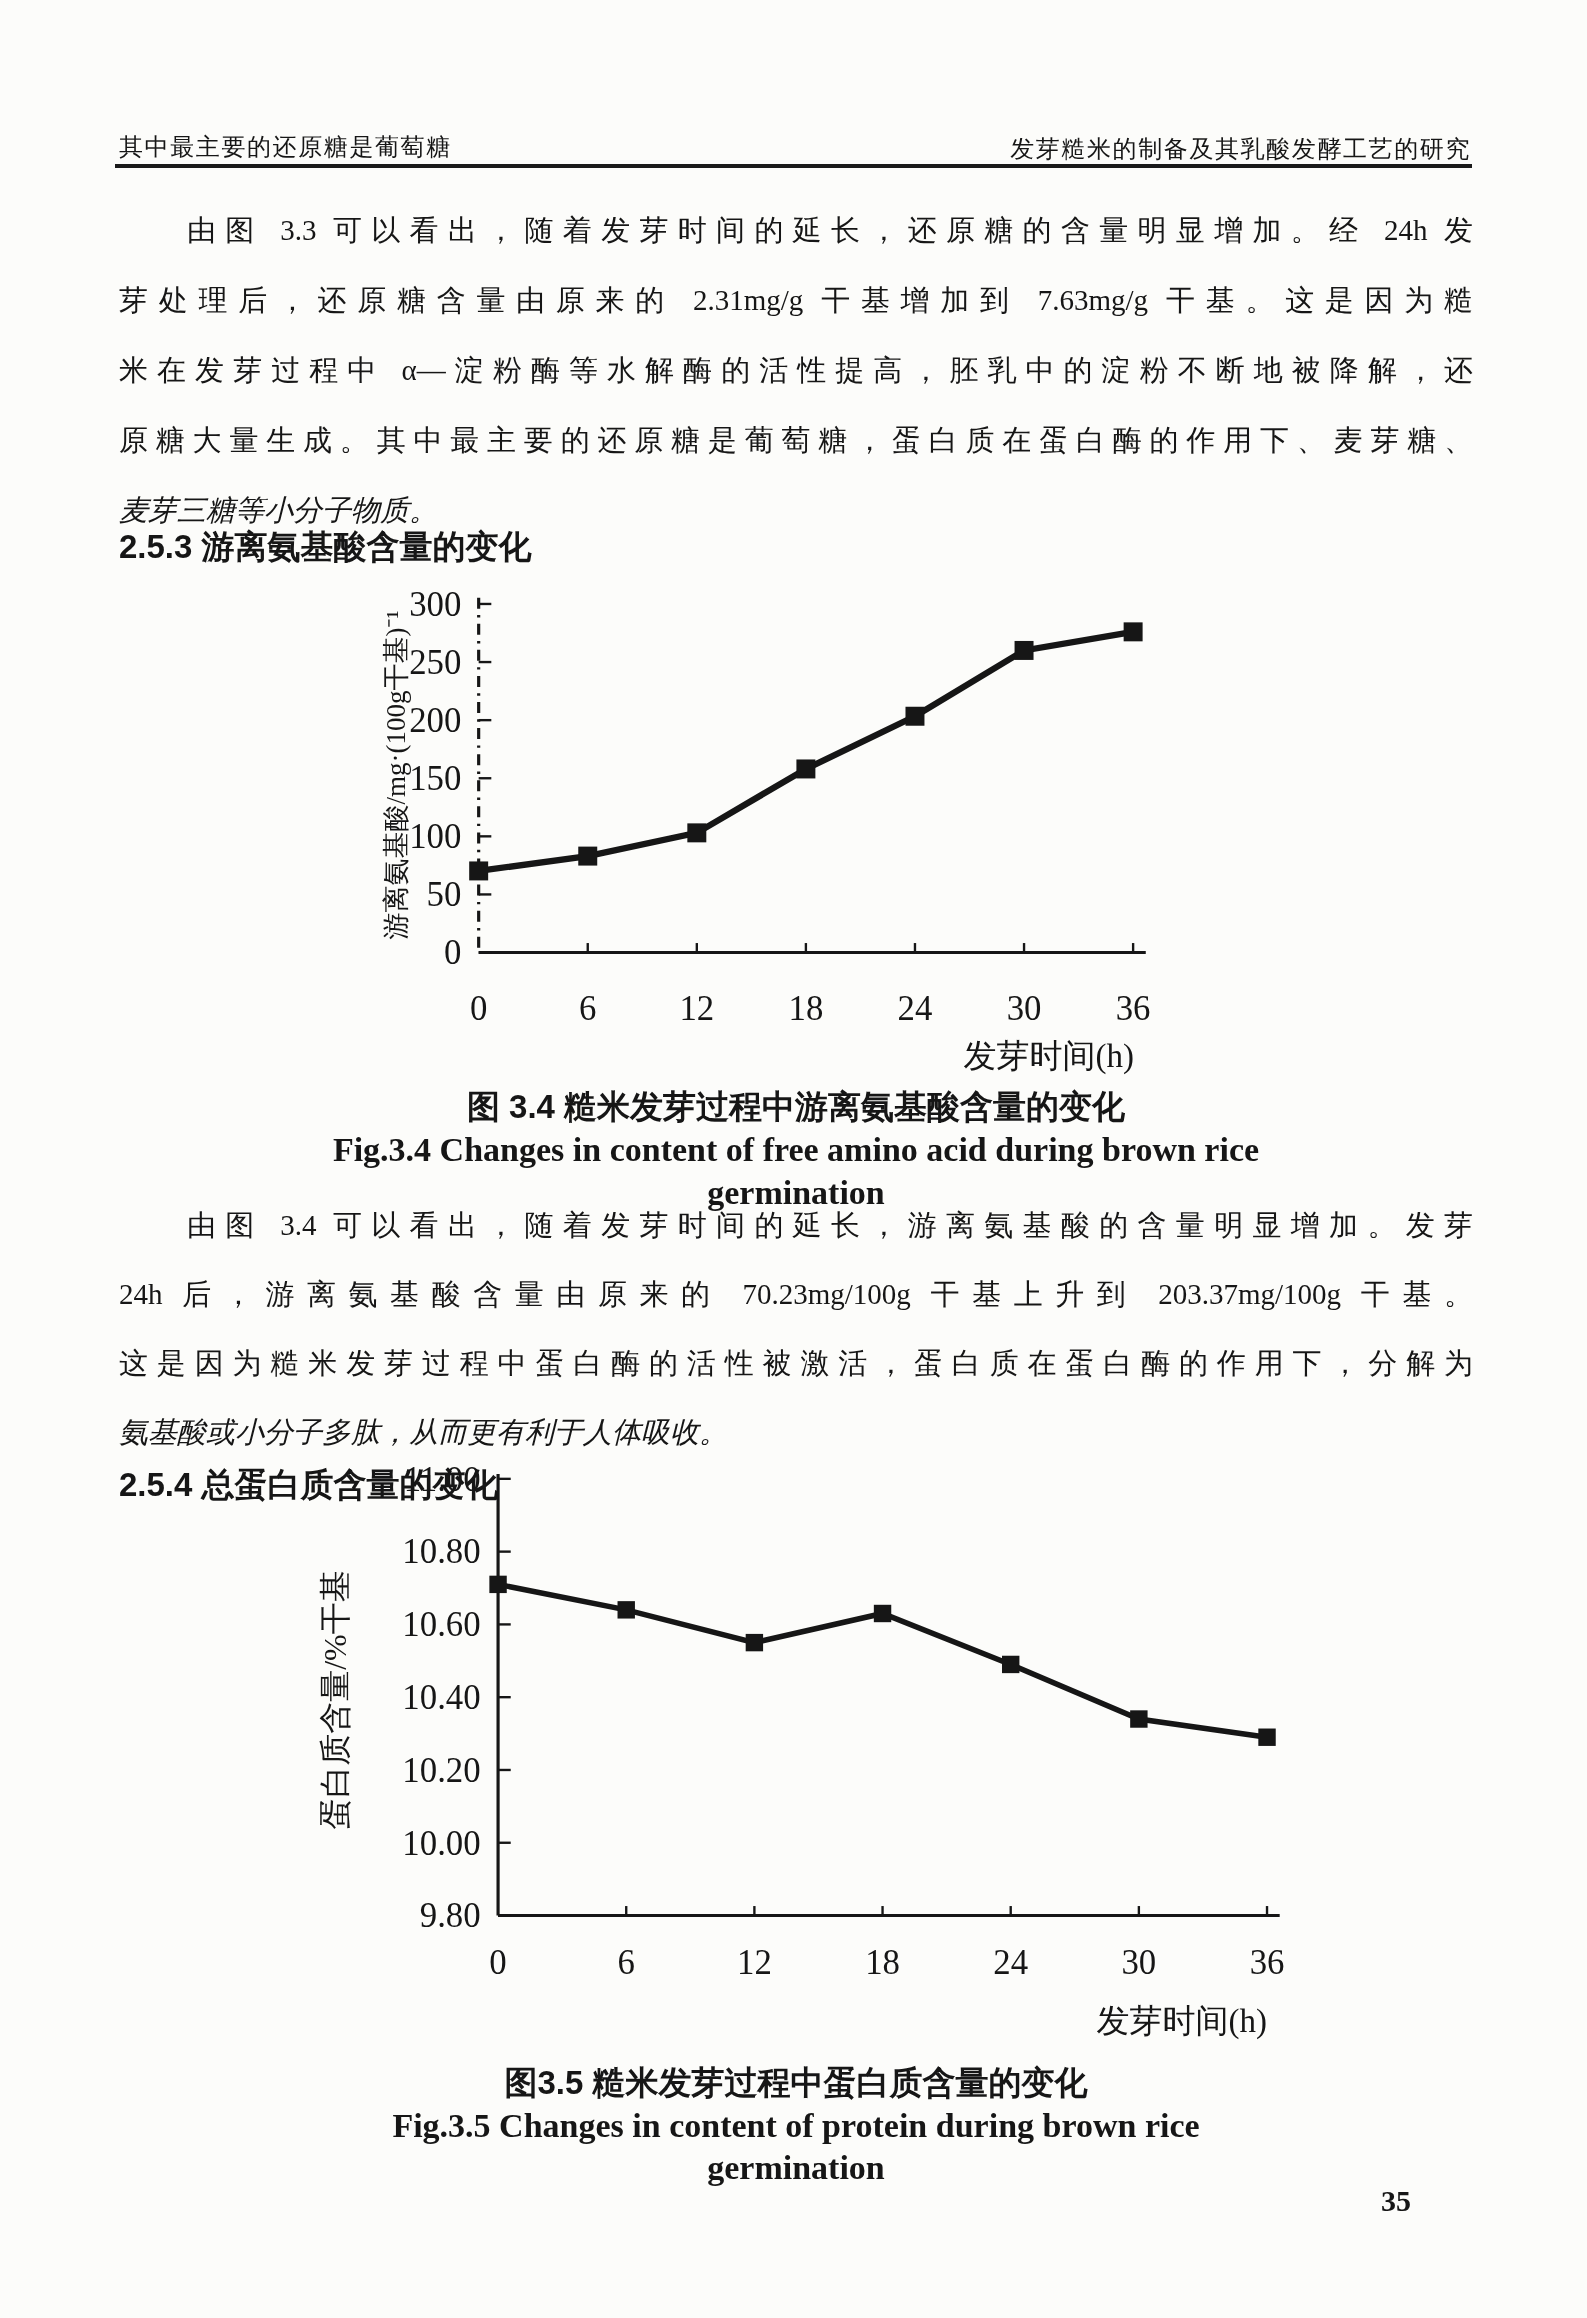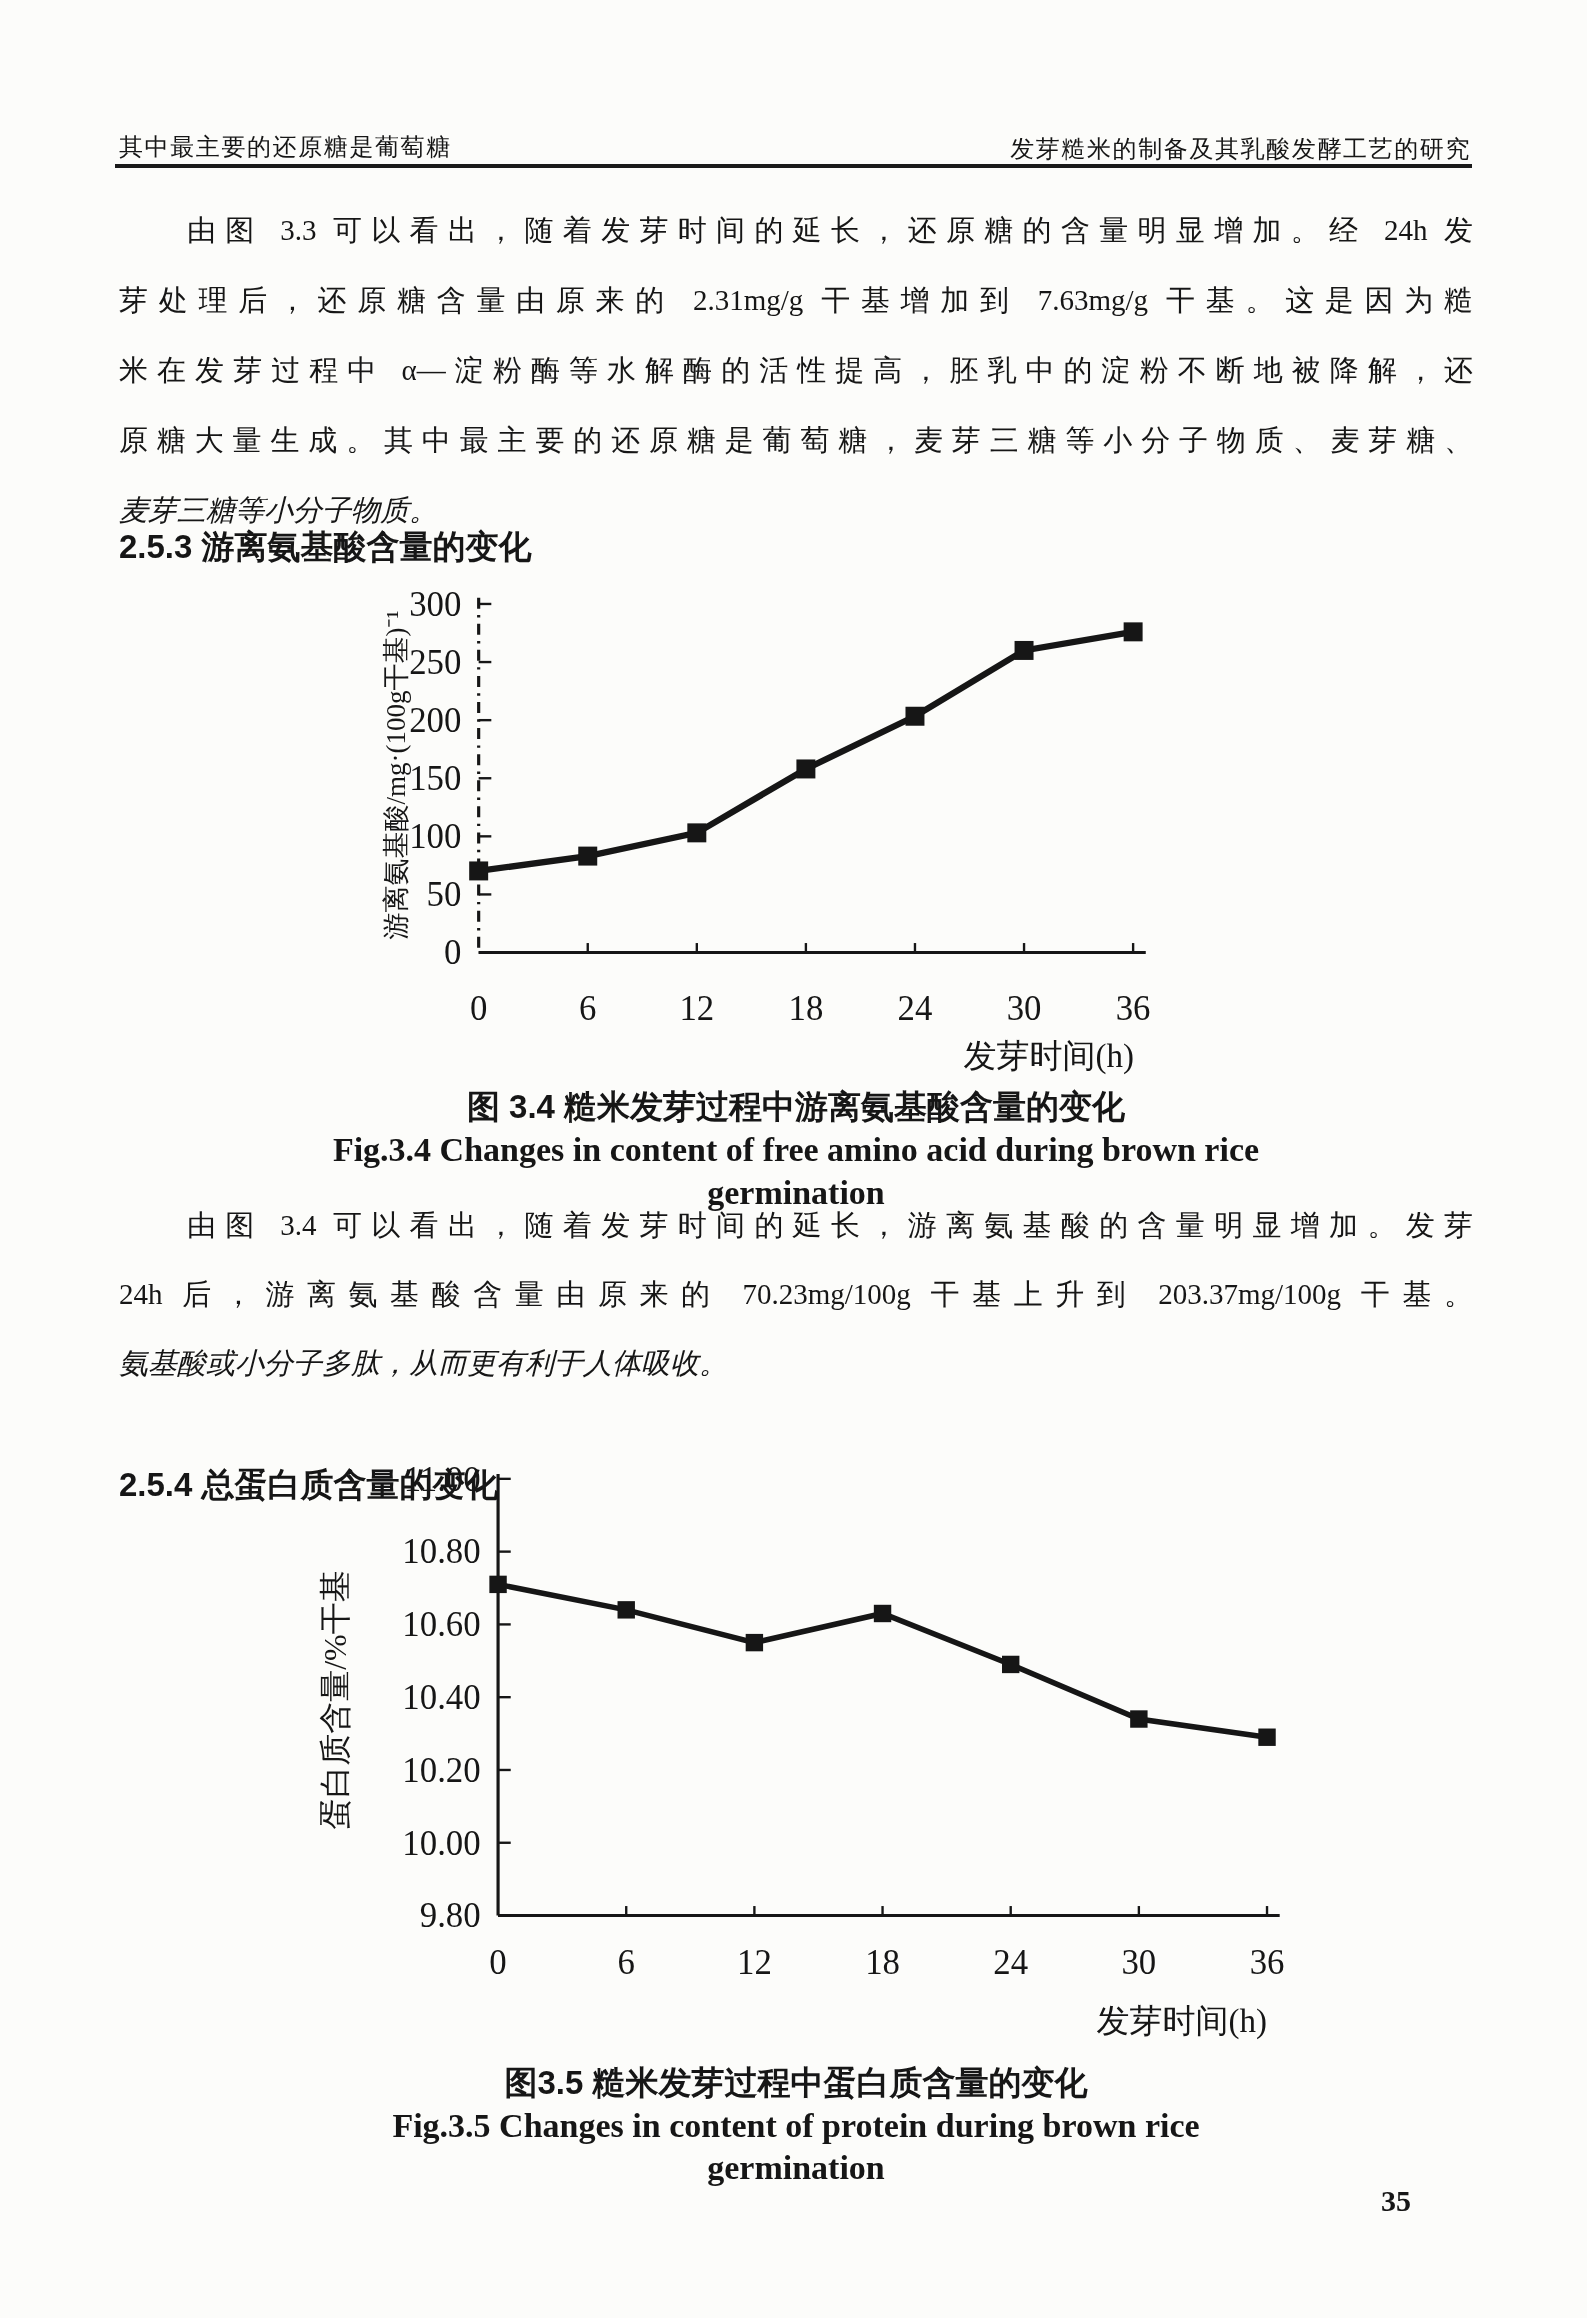--- a/index.html
+++ b/index.html
@@ -38,21 +38,21 @@
 <div class="page">
 
   <div class="abs hdr" style="left:119px;top:131px;">其中最主要的还原糖是葡萄糖</div>
   <div class="abs hdr" style="right:117px;top:133px;">发芽糙米的制备及其乳酸发酵工艺的研究</div>
   <div class="rule"></div>
 
   <div class="para" style="top:195px;">
     <div class="jline indent">由图 3.3 可以看出，随着发芽时间的延长，还原糖的含量明显增加。经 24h 发</div>
     <div class="jline">芽处理后，还原糖含量由原来的 2.31mg/g 干基增加到 7.63mg/g 干基。这是因为糙</div>
     <div class="jline">米在发芽过程中 α—淀粉酶等水解酶的活性提高，胚乳中的淀粉不断地被降解，还</div>
-    <div class="jline">原糖大量生成。其中最主要的还原糖是葡萄糖，麦芽三糖等小分子物质、麦芽糖、</div>
+    <div class="jline">原糖大量生成。其中最主要的还原糖是葡萄糖，蛋白质在蛋白酶的作用下、麦芽糖、</div>
     <div class="lline">麦芽三糖等小分子物质。</div>
   </div>
 
   <div class="heading" style="top:525px;">2.5.3 游离氨基酸含量的变化</div>
 
   <svg id="chart34" width="988" height="522" viewBox="0 0 1250 660" style="left:221px;top:554px;">
       <line x1="326" y1="55" x2="326" y2="504" stroke="#161616" stroke-width="4" stroke-dasharray="14 8 3 8"></line>
       <line x1="326" y1="504" x2="1170" y2="504" stroke="#161616" stroke-width="4"></line>
       <line x1="326" y1="504" x2="342" y2="504" stroke="#161616" stroke-width="3"></line>
       <text x="304" y="519" text-anchor="end" font-size="44">0</text>
@@ -95,20 +95,21 @@
   </div>
   <div class="axlabel" style="left:479px;width:655px;top:1034px;">发芽时间(h)</div>
 
   <div class="capzh" style="top:1085px;">图 3.4 糙米发芽过程中游离氨基酸含量的变化</div>
   <div class="capen" style="top:1131px;">Fig.3.4 Changes in content of free amino acid during brown rice</div>
   <div class="capen" style="top:1174px;">germination</div>
 
   <div class="para para2" style="top:1191px;">
     <div class="jline indent">由图 3.4 可以看出，随着发芽时间的延长，游离氨基酸的含量明显增加。发芽</div>
     <div class="jline">24h 后，游离氨基酸含量由原来的 70.23mg/100g 干基上升到 203.37mg/100g 干基。</div>
+    <div class="jline">这是因为糙米发芽过程中蛋白酶的活性被激活，蛋白质在蛋白酶的作用下，分解为</div>
     <div class="lline">氨基酸或小分子多肽，从而更有利于人体吸收。</div>
   </div>
 
   <div class="heading" style="top:1463px;">2.5.4 总蛋白质含量的变化</div>
 
   <svg id="chart35" width="1068" height="554" viewBox="0 0 1350 700" style="left:237px;top:1455px;">
       <line x1="330" y1="24" x2="330" y2="582" stroke="#161616" stroke-width="4"></line>
       <line x1="330" y1="582" x2="1318" y2="582" stroke="#161616" stroke-width="4"></line>
       <line x1="330" y1="582" x2="346" y2="582" stroke="#161616" stroke-width="3"></line>
       <text x="308" y="597" text-anchor="end" font-size="44">9.80</text>

